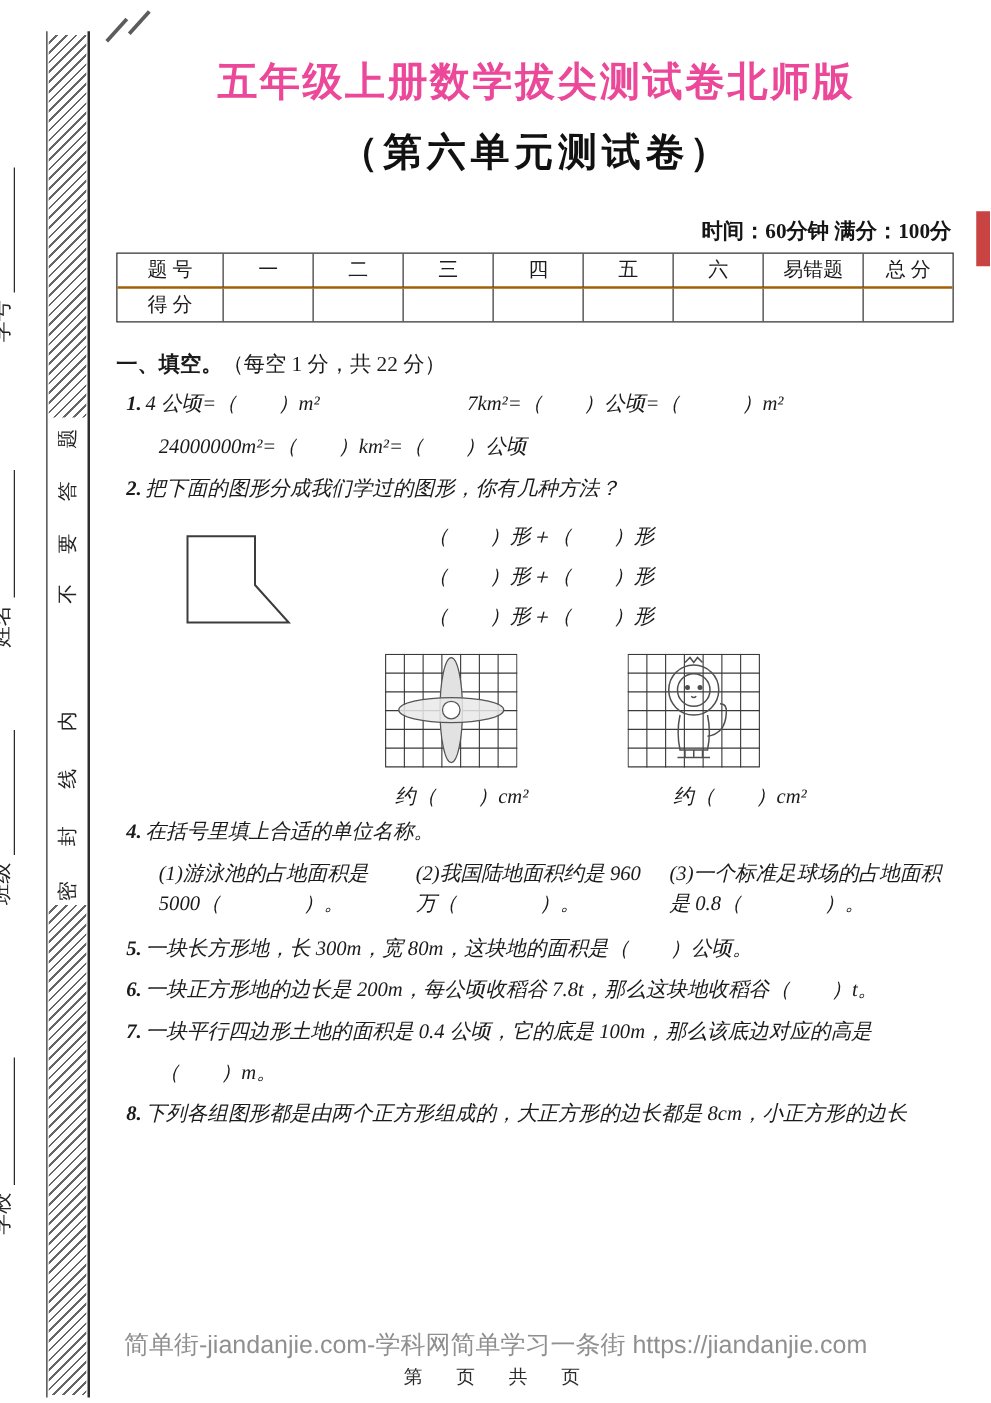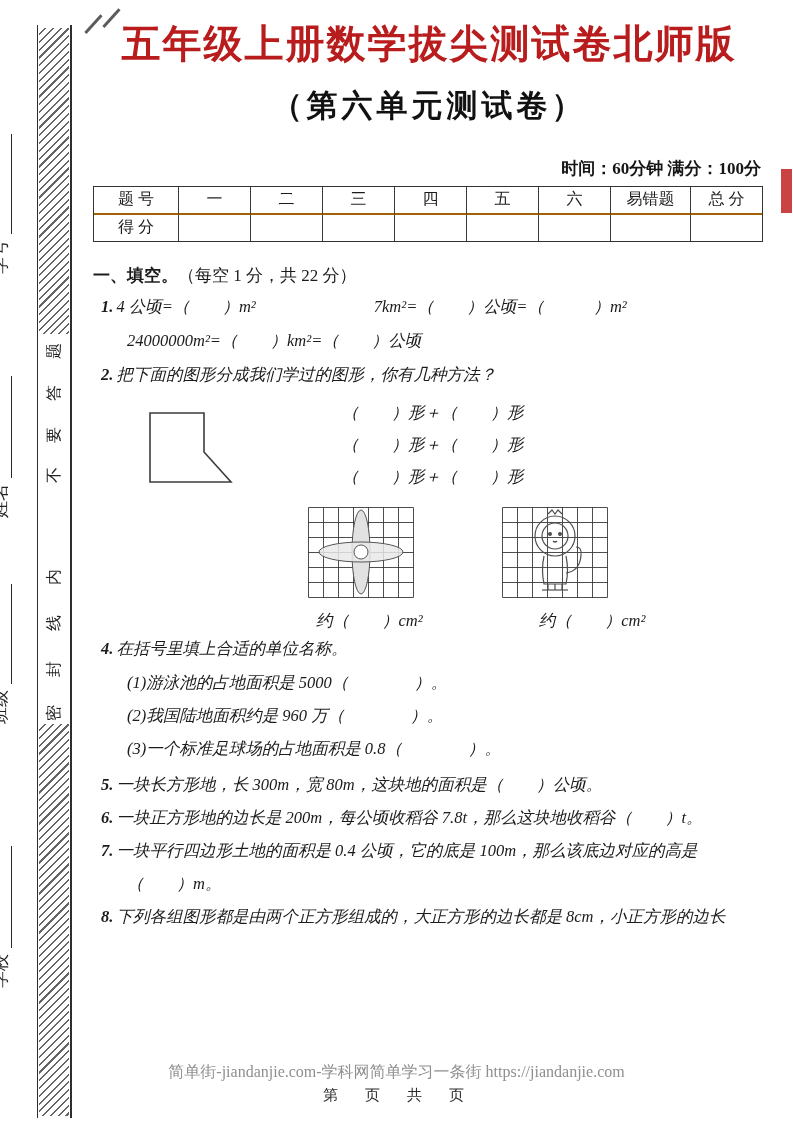--- a/index.html
+++ b/index.html
@@ -31,22 +31,22 @@
     transform:rotate(-90deg);transform-origin:0 100%;
     font-size:17px;color:#232323;
   }
   .side-field .fline{display:inline-block;border-bottom:1.5px solid #2a2a2a;height:16px;}
   .tick{position:absolute;width:2.5px;height:24px;background:#333;transform:rotate(42deg);opacity:.8;}
   
   .red-marker{position:absolute;right:1px;top:169px;width:11px;height:44px;background:#c94343;}
   
   .main{position:absolute;left:93px;top:0;width:672px;}
   .title{
-    margin-top:20px;text-align:center;font-family:"Liberation Sans","DejaVu Sans",sans-serif;
-    font-weight:bold;font-size:39px;letter-spacing:2px;color:#b91c1c;line-height:1.25;
+    margin-top:45px;text-align:center;font-family:"Liberation Sans","DejaVu Sans",sans-serif;
+    font-weight:bold;font-size:32px;letter-spacing:2px;color:#ec4899;line-height:1.25;
   }
   .subtitle{
     margin-top:16px;text-align:center;font-family:"Liberation Sans","DejaVu Sans",sans-serif;
     font-weight:bold;font-size:31px;letter-spacing:4px;color:#111;
   }
   .exam-info{margin-top:30px;text-align:right;font-size:17px;font-weight:bold;padding-right:4px;color:#151515;}
   
   .score-table{
     margin-top:6px;display:grid;border:1.6px solid #333;width:670px;box-sizing:border-box;
     grid-template-columns:85px repeat(6,72px) 80px 1fr;
@@ -66,26 +66,26 @@
   .indent1{padding-left:8px;font-style:italic;}
   .indent2{padding-left:26px;}
   .q1l1{margin-top:8px;display:flex;}
   .q1l1 .right-part{margin-left:118px;}
   .q1l2{margin-top:10px;}
   .q2row{margin-top:8px;display:flex;align-items:center;}
   .q2fig{margin-left:47px;margin-top:12px;}
   .q2answers{margin-left:108px;margin-top:6px;display:flex;flex-direction:column;gap:8px;}
   .gridrow{margin-top:18px;display:flex;gap:88px;margin-left:207px;}
   .caprow{margin-top:10px;display:flex;gap:116px;margin-left:215px;font-size:16.5px;}
-  .q4items{display:flex;flex-direction:column;gap:9px;margin-top:10px;}
+  .q4items{display:flex;flex-direction:row;gap:9px;margin-top:10px;}
   .mt{margin-top:9px;}
   .mtq{margin-top:10px;}
   
   .footer{position:absolute;left:0;top:1062px;width:793px;text-align:center;}
-  .footer .site{color:#8f8f8f;font-size:16px;font-family:Liberation Serif, serif;}
+  .footer .site{color:#8f8f8f;font-size:20px;font-family:Liberation Sans, sans-serif;}
   .footer .pagenum{margin-top:3px;color:#2b2b2b;font-size:15px;letter-spacing:6px;}
   svg{display:block;}
 </style>
 </head>
 <body>
 
 <div>
   <div class="rule left"></div>
   <div class="rule right"></div>
   <div class="hatch seg1"></div>

